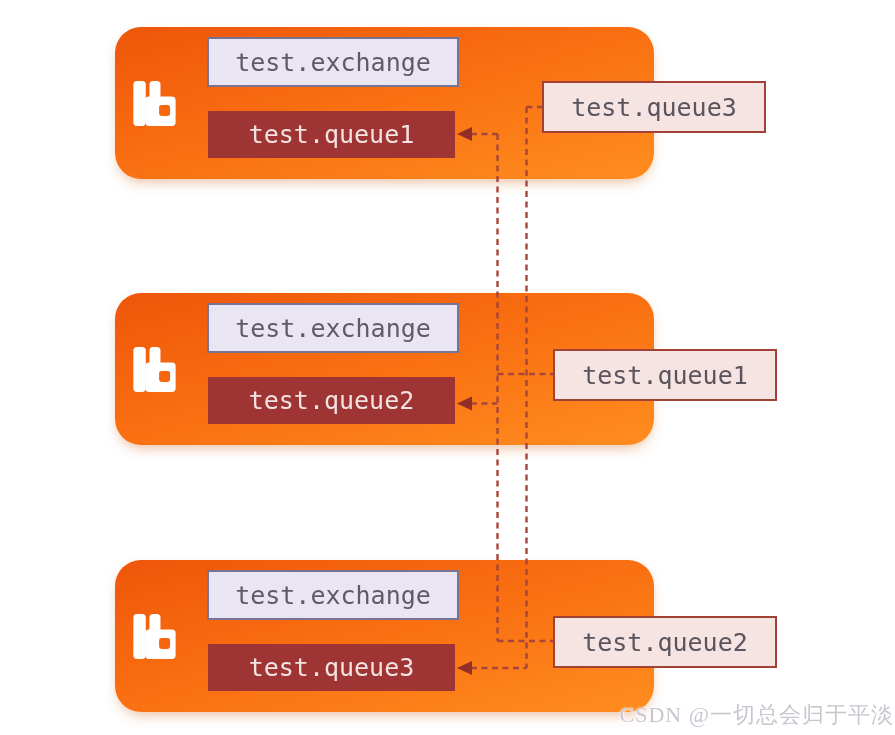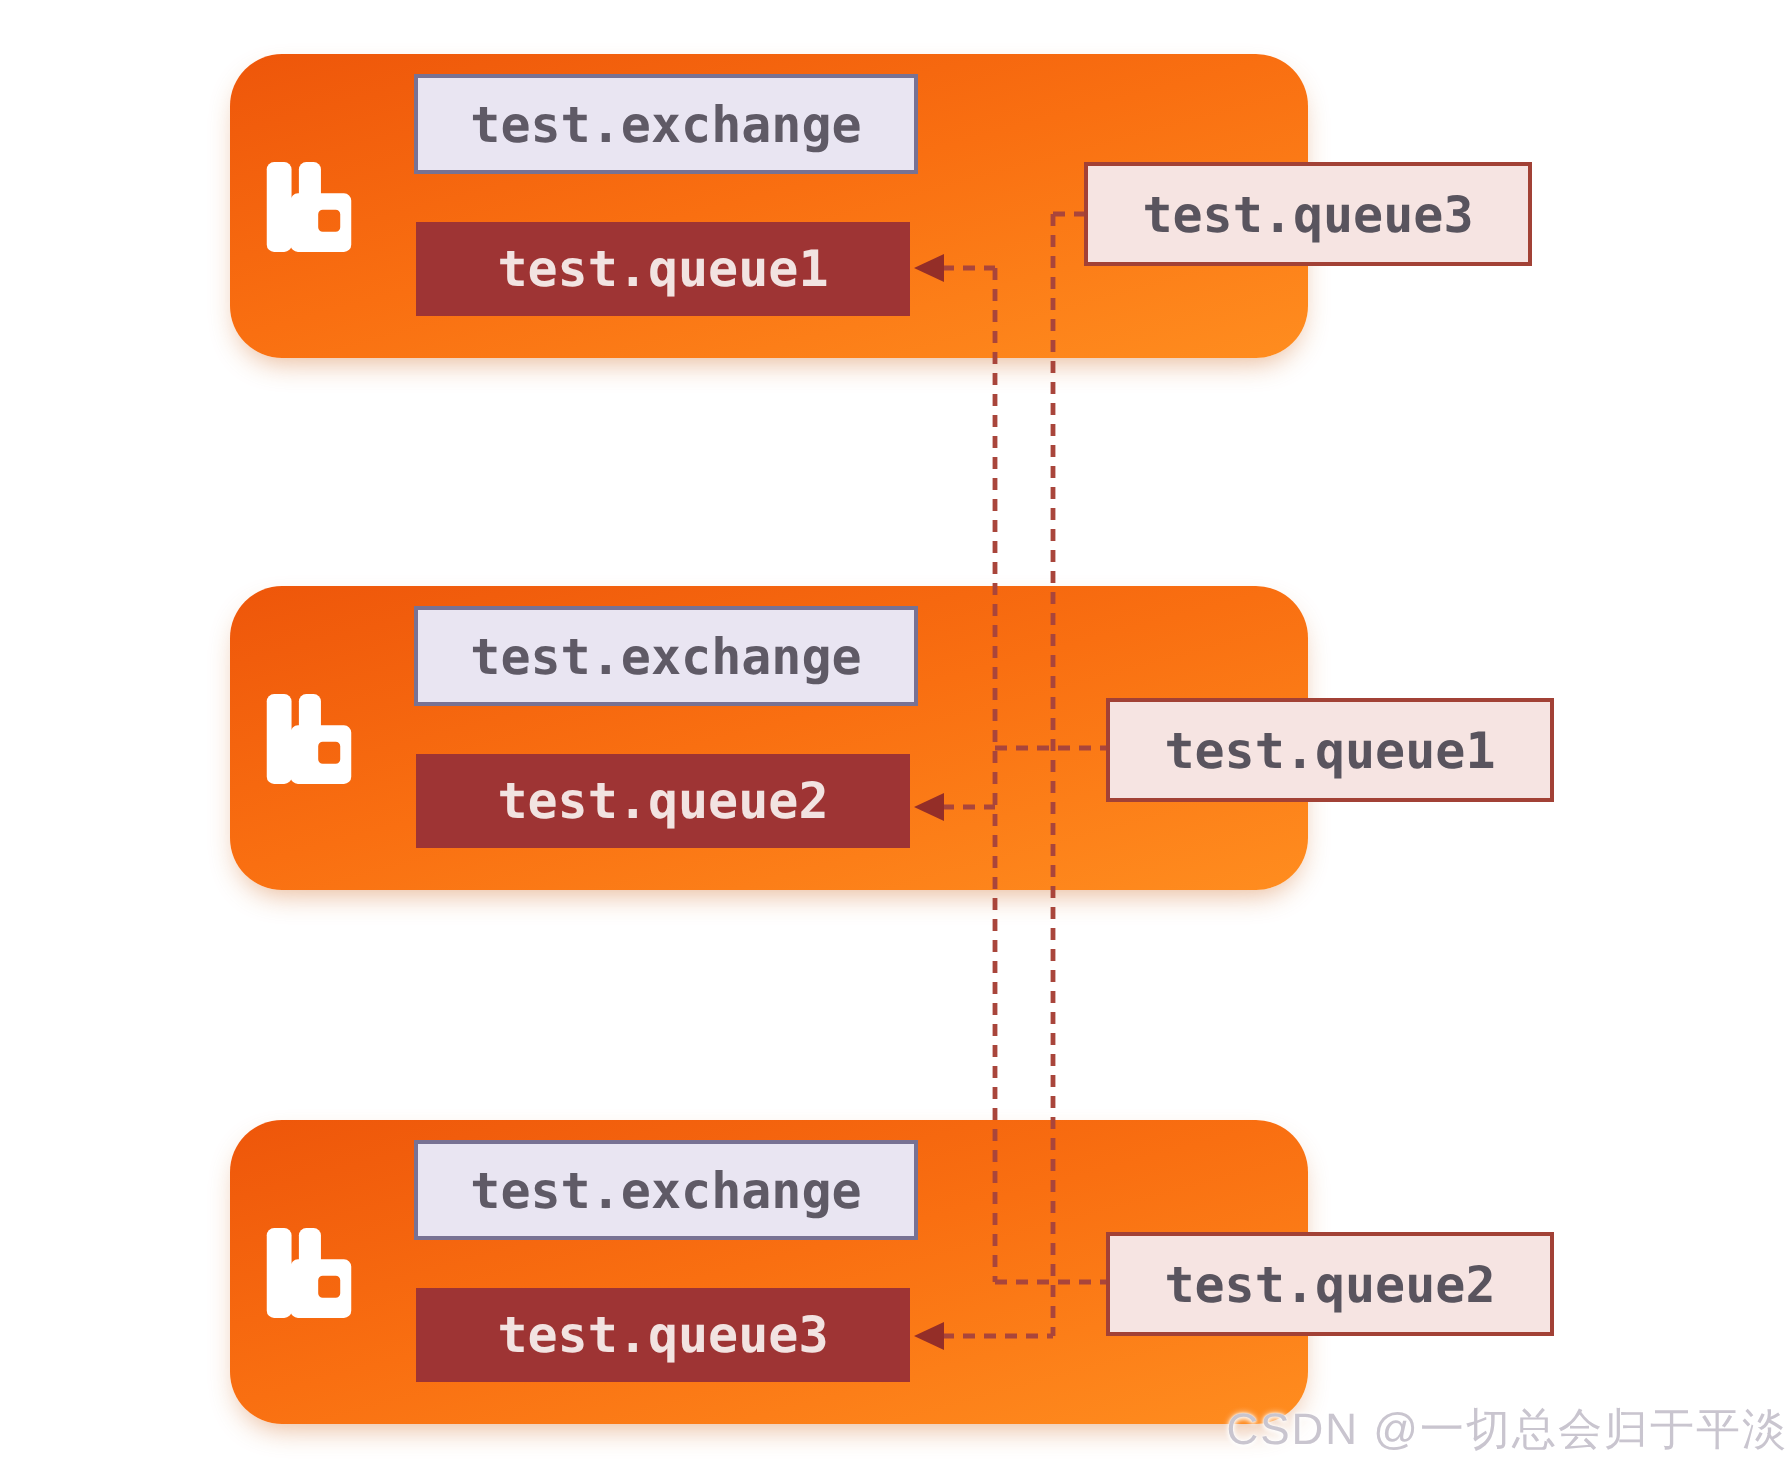--- a/index.html
+++ b/index.html
@@ -6,21 +6,20 @@
   body{
     width:895px;height:735px;position:relative;overflow:hidden;
     background:#ffffff;
     font-family:"DejaVu Sans Mono","Liberation Mono",monospace;
   }
   .panel{
     position:absolute;left:115px;width:539px;height:152px;
     border-radius:26px;
     background:linear-gradient(165deg,#ee560a 0%,#f96f11 48%,#ff8d1f 100%);
     box-shadow:0 6px 14px -4px rgba(205,95,20,.45);
-    font-weight:bold;
   }
   .panel-1{top:27px;}
   .panel-2{top:293px;}
   .panel-3{top:560px;}
   .box{
     position:absolute;display:flex;align-items:center;justify-content:center;
     font-size:25px;line-height:1;white-space:nowrap;
   }
   .exchange{
     left:92px;top:10px;width:248px;height:46px;
@@ -36,21 +35,21 @@
   }
   .panel-1 .qlight{left:427px;top:54px;}
   .rabbit{
     position:absolute;left:17px;top:54px;width:45px;height:45px;
   }
   .links{
     position:absolute;left:0;top:0;pointer-events:none;
   }
   .watermark{
     position:absolute;right:1px;top:700px;
-    font-family:Liberation Sans, sans-serif;
+    font-family:Liberation Serif, serif;
     font-size:22px;color:#c9c5cf;letter-spacing:1px;
     text-shadow:0 0 3px #fff,0 1px 2px #fff,0 0 1px #fff;
     white-space:nowrap;
   }
 </style>
 </head>
 <body>
 
 <div class="panel panel-1">
   <svg class="rabbit" viewBox="0 0 46 49">

